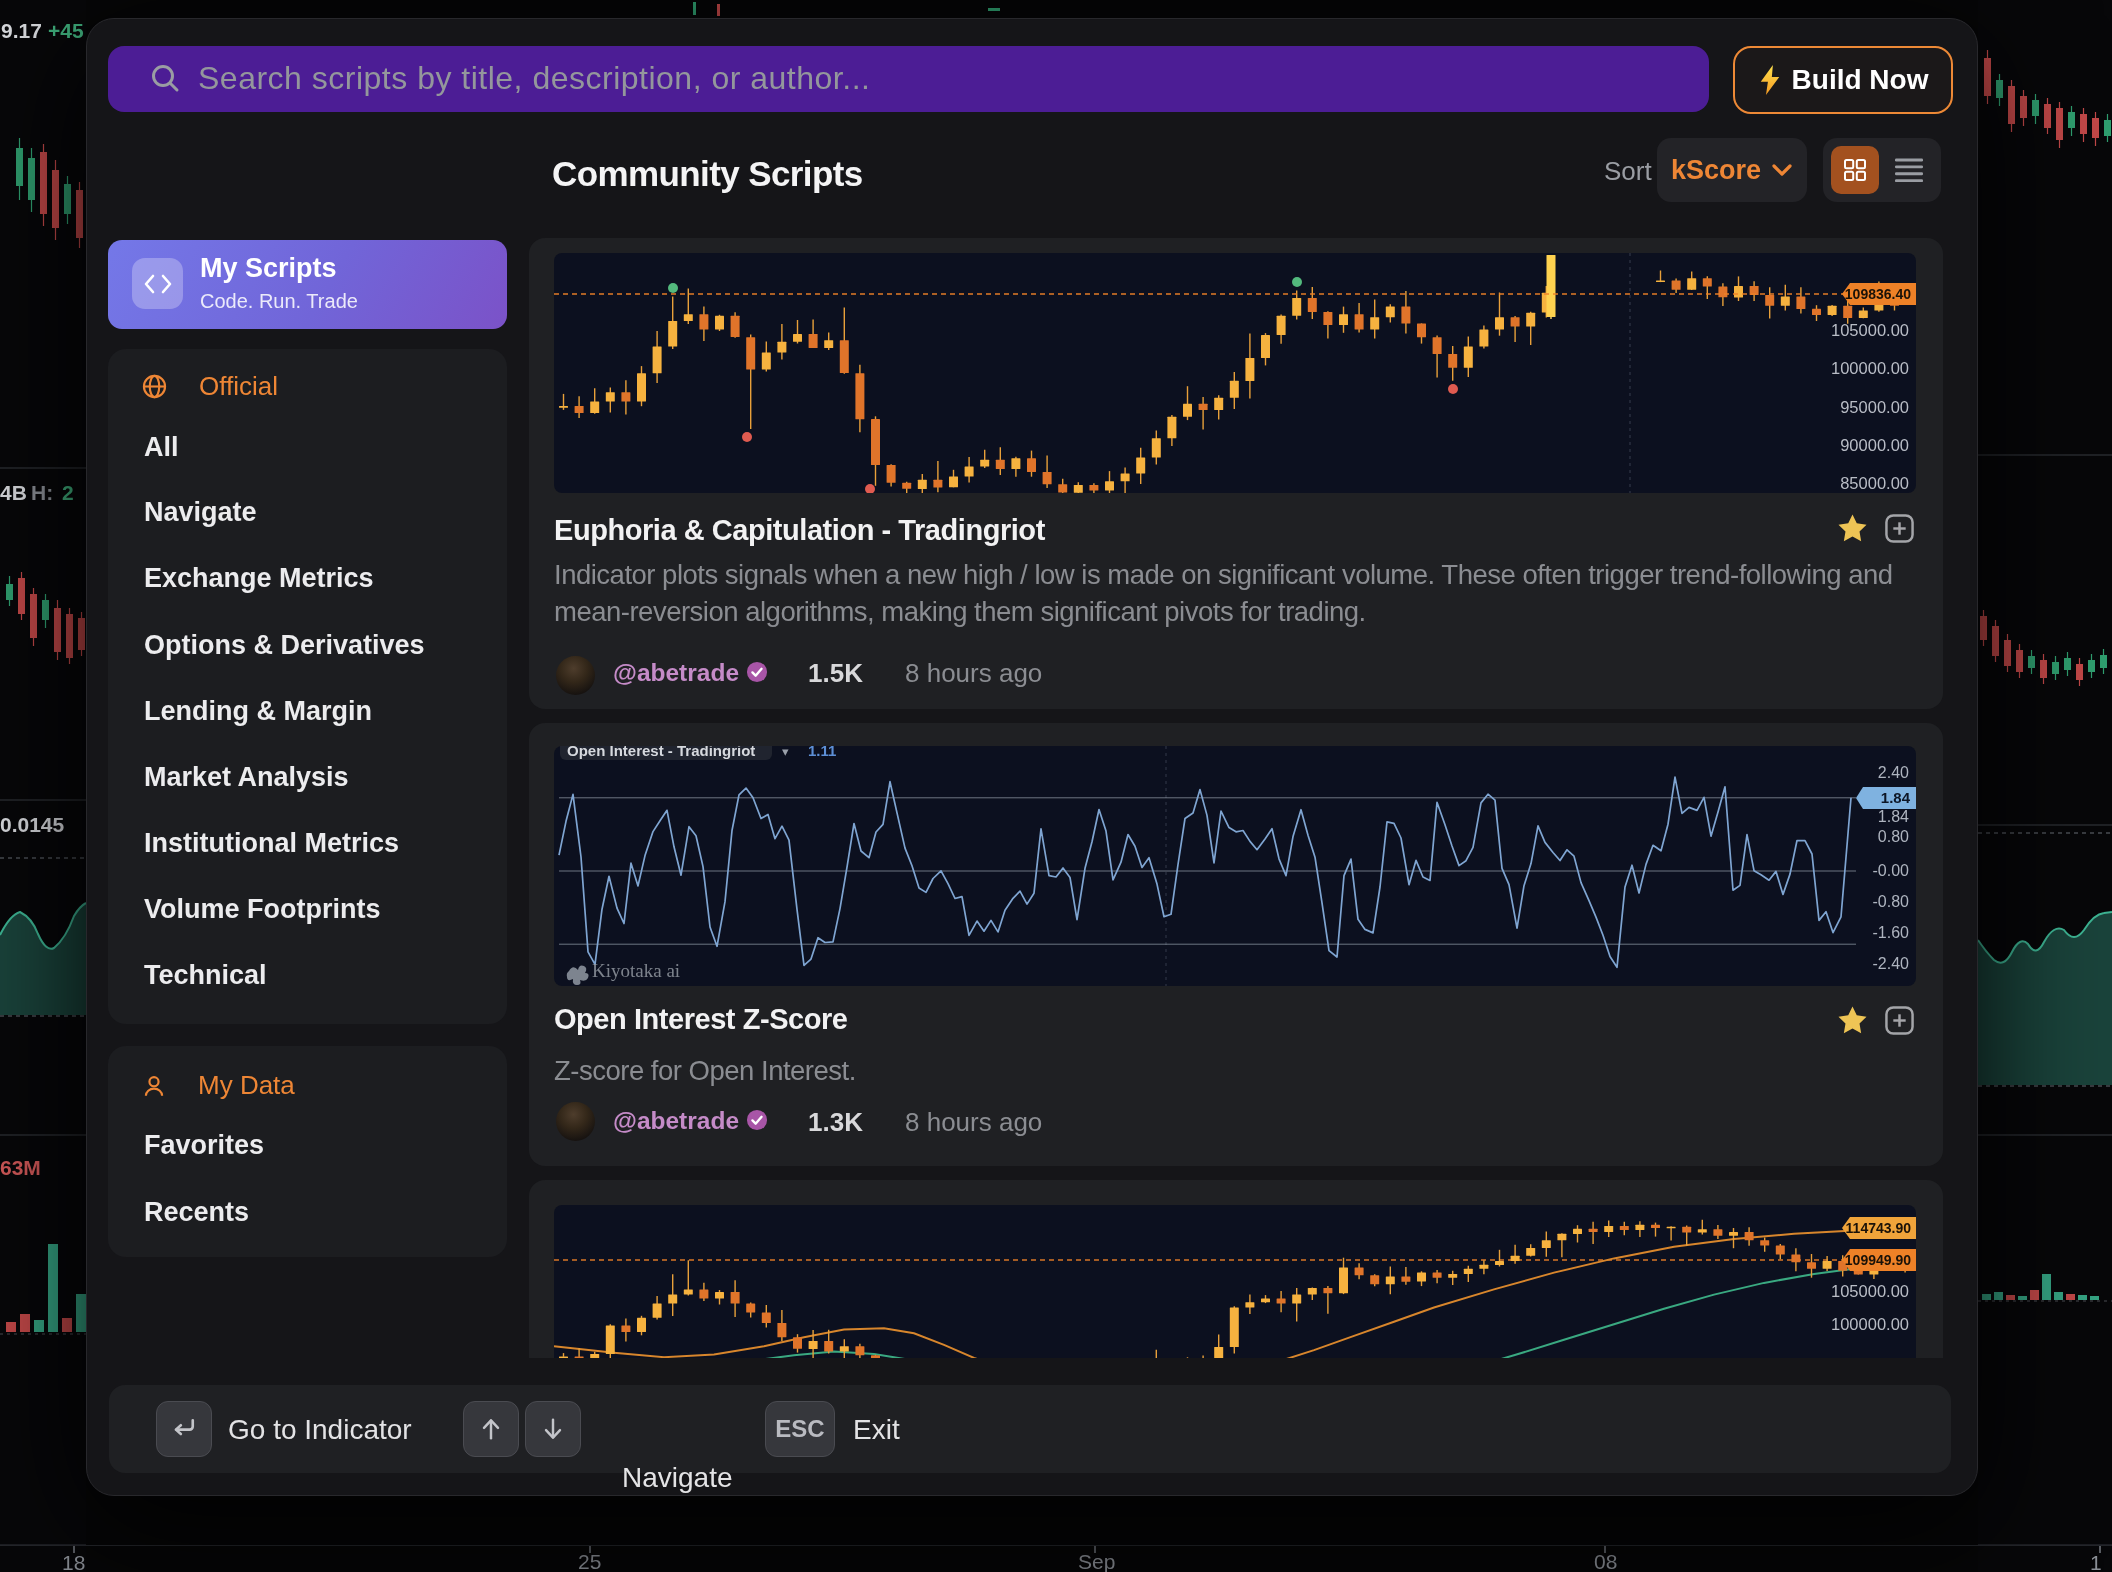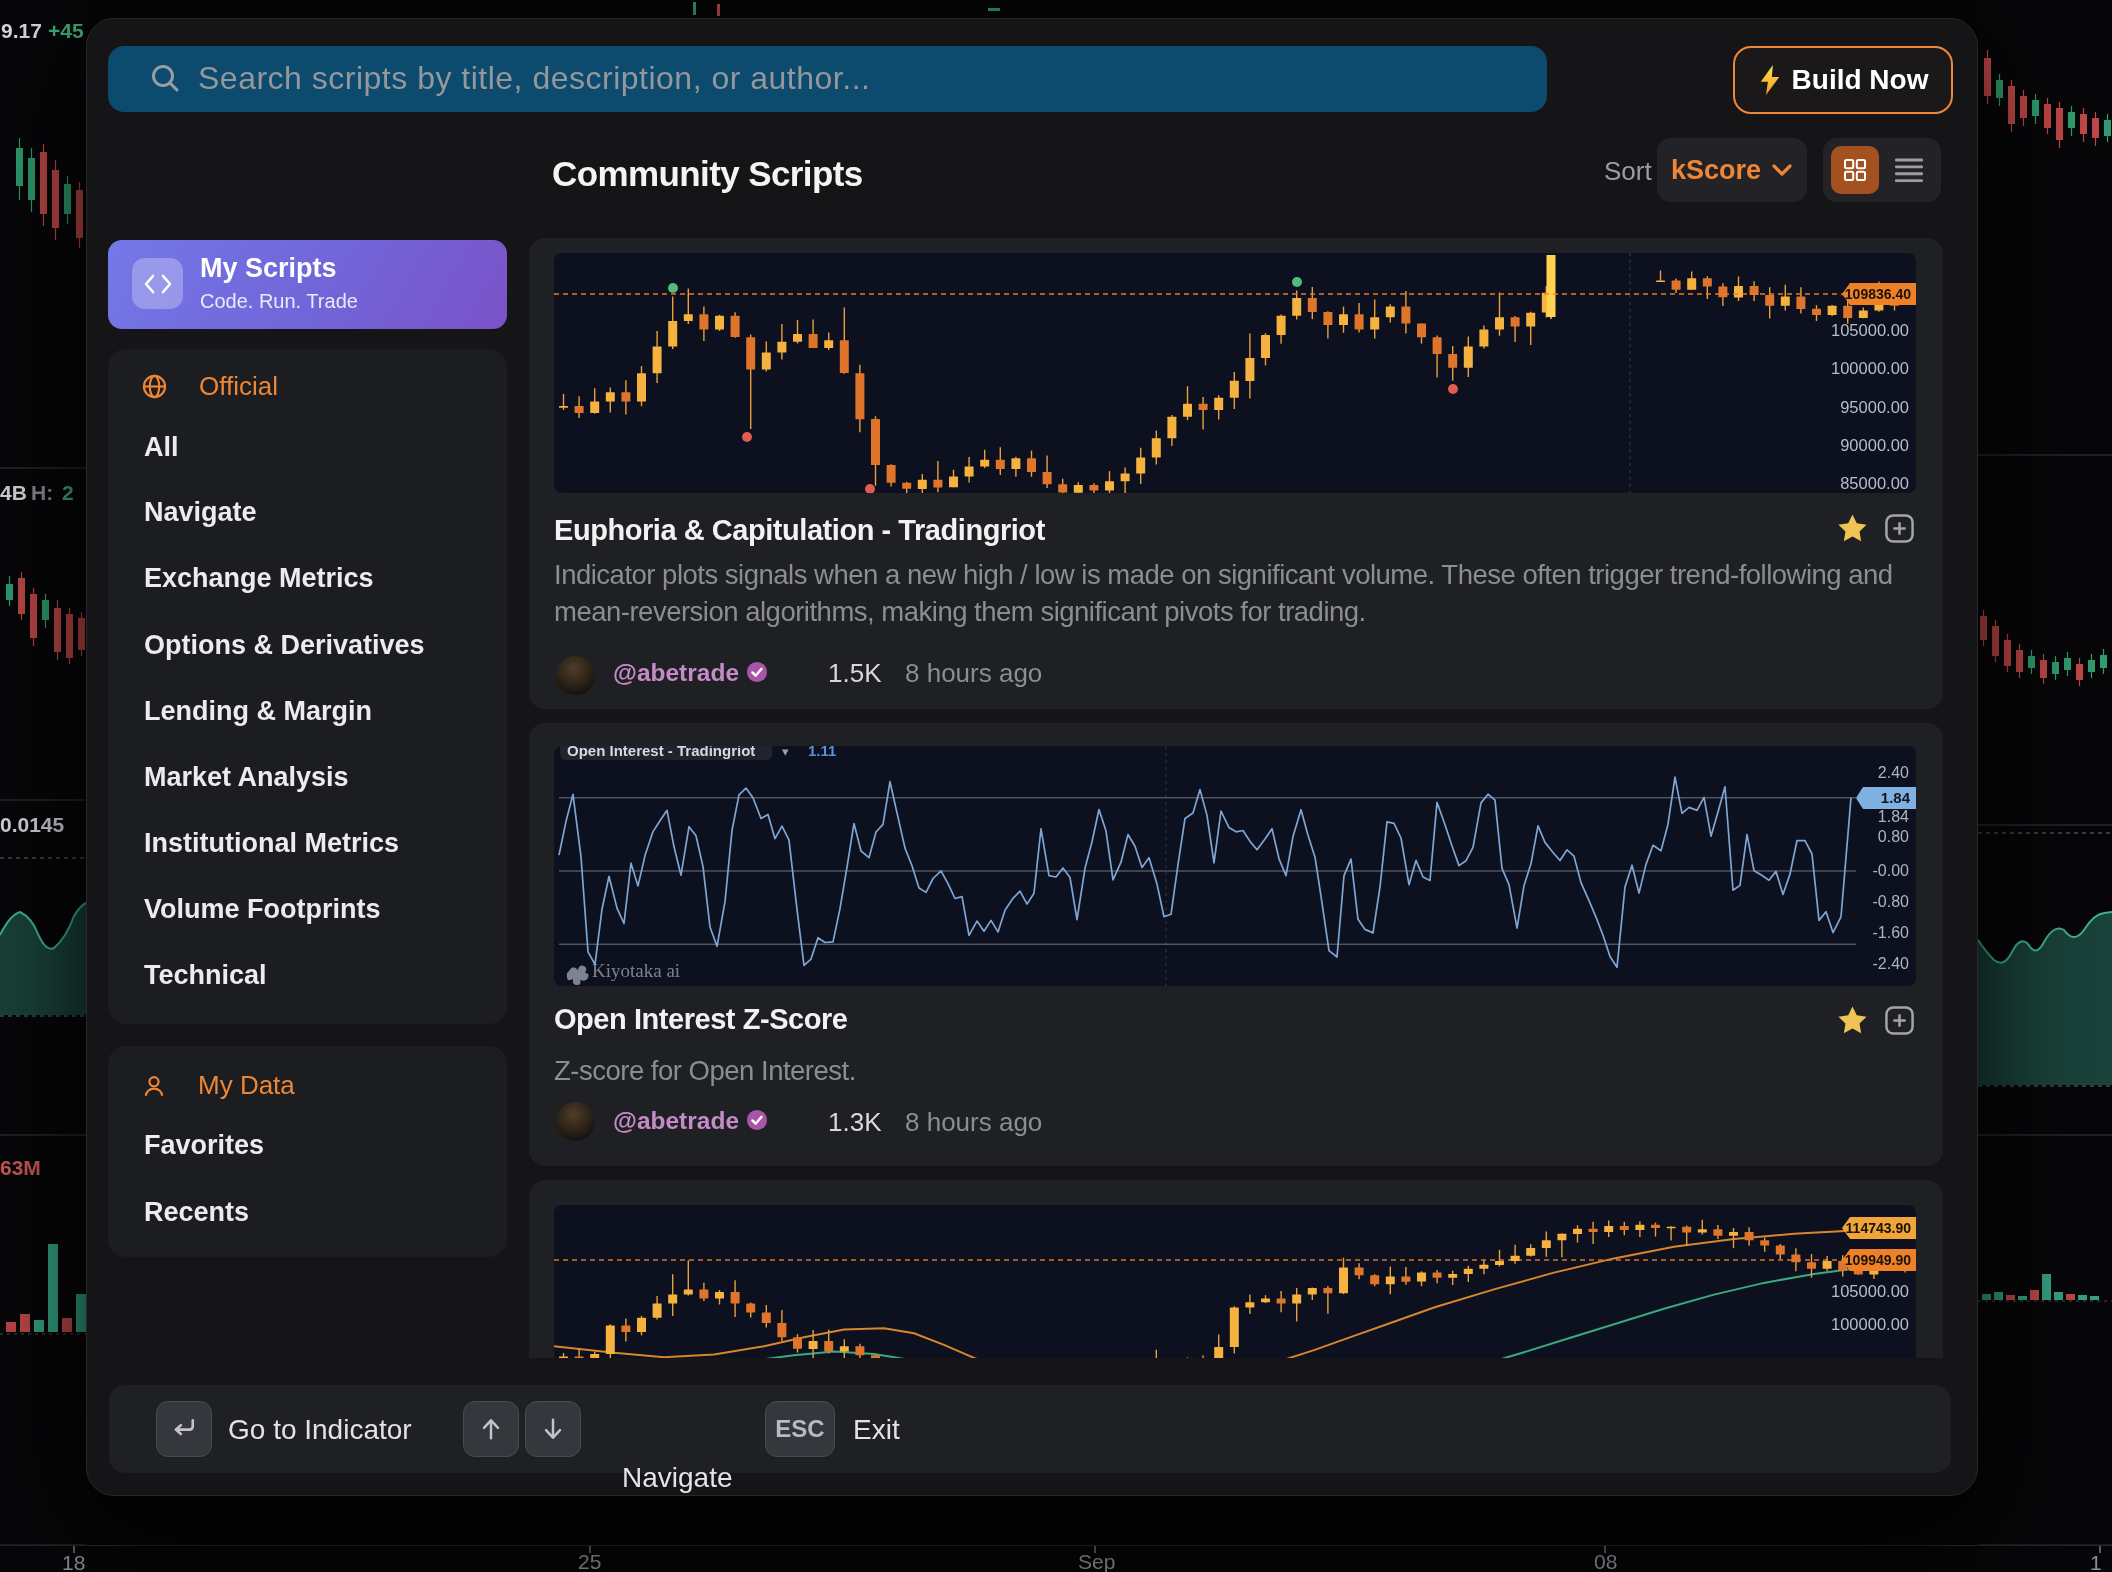--- a/index.html
+++ b/index.html
@@ -1,22 +1,22 @@
 <!DOCTYPE html>
 <html><head><meta charset="utf-8">
 <style>
 * { margin:0; padding:0; box-sizing:border-box; }
 html,body { width:2112px; height:1572px; background:#060607; overflow:hidden;
   font-family:"Liberation Sans", sans-serif; }
 .abs { position:absolute; }
 .modal { position:absolute; left:86px; top:18px; width:1892px; height:1478px;
   background:#151518; border:1px solid #28282c; border-radius:28px;
   box-shadow:0 30px 120px rgba(0,0,0,0.9); }
-.searchbar { position:absolute; left:21px; top:27px; width:1439px; height:66px;
-  background:#0c4a6e; border-radius:16px; }
+.searchbar { position:absolute; left:21px; top:27px; width:1601px; height:66px;
+  background:#4c1d95; border-radius:16px; }
 .searchbar .ph { position:absolute; left:90px; top:14px; font-size:32px; letter-spacing:0.5px; color:#94979c; }
 .buildnow { position:absolute; left:1646px; top:27px; width:220px; height:68px;
   border:2px solid #ed8936; border-radius:18px; background:rgba(237,137,54,0.03);
   display:flex; align-items:center; justify-content:center; gap:10px; }
 .buildnow span { font-size:28px; font-weight:bold; color:#fff; }
 .sidebtn { position:absolute; left:21px; width:399px; border-radius:14px; }
 .sidebtn .ic { position:absolute; left:24px; top:20px; width:51px; height:51px;
   border-radius:13px; background:rgba(255,255,255,0.27); display:flex; align-items:center; justify-content:center; }
 .sidebtn .t1 { position:absolute; left:92px; top:15px; font-size:27px; font-weight:bold; color:#fff; }
 .sidebtn .t2 { position:absolute; left:92px; top:52px; font-size:20px; color:rgba(255,255,255,0.86); }
@@ -39,21 +39,21 @@
 .card { position:absolute; left:0; width:1414px; background:#1f2023; border-radius:16px; }
 .card .chart { position:absolute; left:25px; top:15px; }
 .card .title { position:absolute; left:25px; font-size:29px; font-weight:bold; color:#f2f2f3; letter-spacing:-0.45px; }
 .card .desc { position:absolute; left:25px; font-size:27.5px; letter-spacing:-0.5px; color:#8b8d92; line-height:37px; white-space:nowrap; }
 .card .star { position:absolute; left:1307px; }
 .card .plus { position:absolute; left:1354px; }
 .avatar { position:absolute; left:27px; width:39px; height:39px; border-radius:50%;
   background:radial-gradient(circle at 45% 32%, #4e3d2c 0%, #332719 40%, #161210 78%, #0f0d0b 100%); }
 .handle { position:absolute; left:84px; font-size:24.5px; font-weight:bold; color:#c58bc8; }
 .vcheck { position:absolute; left:217px; }
-.stat1 { position:absolute; left:279px; font-size:26px; font-weight:normal; color:#d8d8da;margin-left:20px; }
+.stat1 { position:absolute; left:279px; font-size:26px; font-weight:bold; color:#d8d8da; }
 .stat2 { position:absolute; left:376px; font-size:26px; color:#8b8d92; }
 .footer { position:absolute; left:22px; top:1366px; width:1842px; height:88px; background:#1f2023;
   border-radius:16px; }
 .key { position:absolute; top:16px; width:56px; height:56px; background:#36373c; border:1px solid #4a4b51;
   border-radius:12px; display:flex; align-items:center; justify-content:center; }
 .flabel { position:absolute; top:29px; font-size:28px; color:#e3e3e5; font-weight:500; }
 </style></head>
 <body>
 <div class="abs" style="left:0;top:0;"><svg width="86" height="1572" viewBox="0 0 86 1572">
       <rect width="86" height="1572" fill="#070709"></rect>

